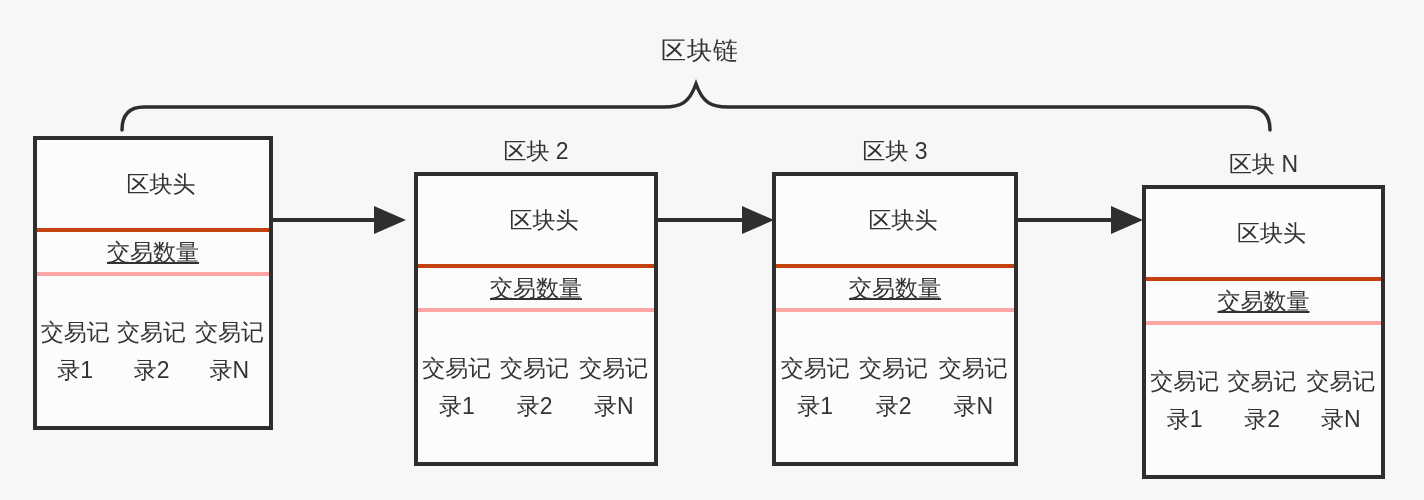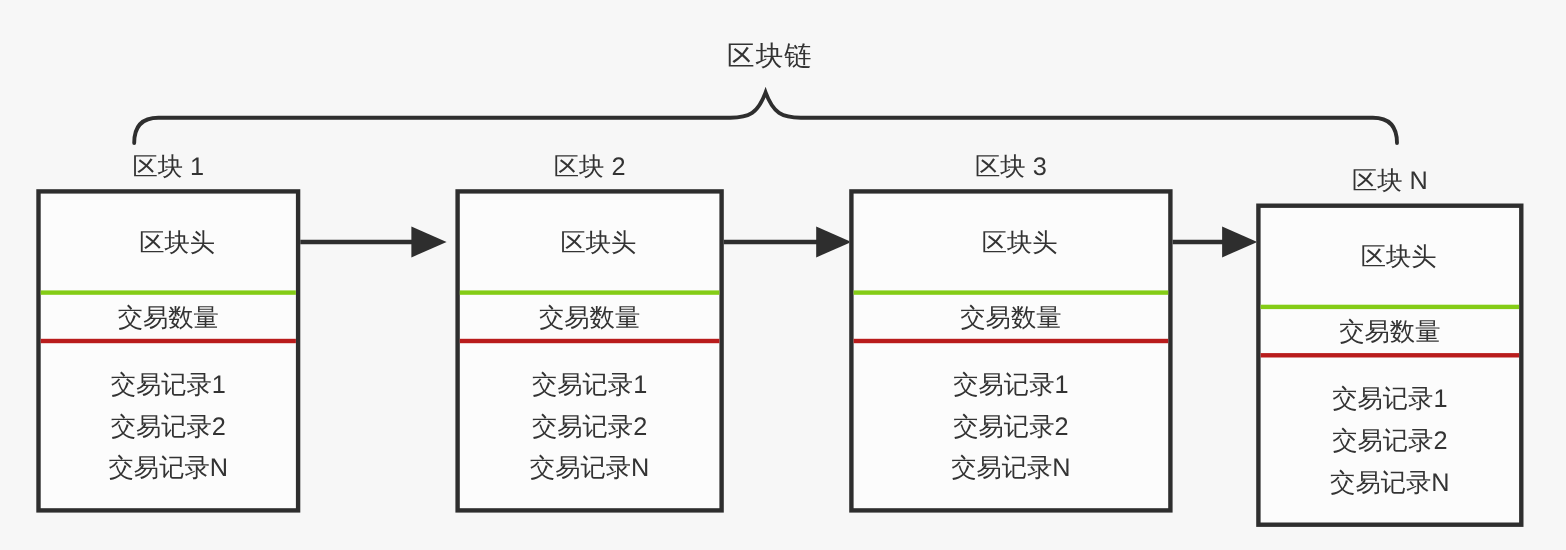--- a/index.html
+++ b/index.html
@@ -51,37 +51,38 @@
   }
   .sec {
     display: flex;
     align-items: center;
     justify-content: center;
     font-size: 23px;
     color: #333333;
   }
   .sec-header {
     height: 88px;
-    border-bottom: 4px solid #84cc16;
+    border-bottom: 4px solid #c2410c;
     padding-left: 16px;
   }
   .sec-count {
     height: 40px;
-    border-bottom: 4px solid #b91c1c;
+    border-bottom: 4px solid #fca5a5;
+    text-decoration: underline;
   }
   .sec-records {
     height: 150px;
-    flex-direction: column;
+    flex-direction: row;
     line-height: 38px;
   }
   .record-line { text-align: center; }
   
   .block-1 { left: 33px;   width: 240px; }
   .block-2 { left: 414px;  width: 244px; }
-  .block-3 { left: 772px;  width: 294px; }
+  .block-3 { left: 772px;  width: 246px; }
   .block-n { left: 1142px; width: 243px; margin-top: 13px; }
 </style>
 </head>
 <body>
 
 <div class="canvas">
 
   <svg class="overlay-svg" viewBox="0 0 1424 500" xmlns="http://www.w3.org/2000/svg" aria-hidden="true">
 
     <path d="M 122 130
@@ -104,21 +105,20 @@
 
     <g>
       <line x1="1016" y1="220" x2="1113" y2="220" stroke="#2e2e2e" stroke-width="4"></line>
       <polygon points="1111,206 1143,220 1111,234" fill="#2e2e2e"></polygon>
     </g>
   </svg>
 
   <div class="chain-label">区块链</div>
 
   <div class="block block-1">
-    <div class="block-title">区块 1</div>
     <div class="block-box">
       <div class="sec sec-header">区块头</div>
       <div class="sec sec-count">交易数量</div>
       <div class="sec sec-records">
         <div class="record-line">交易记录1</div>
         <div class="record-line">交易记录2</div>
         <div class="record-line">交易记录N</div>
       </div>
     </div>
   </div>

